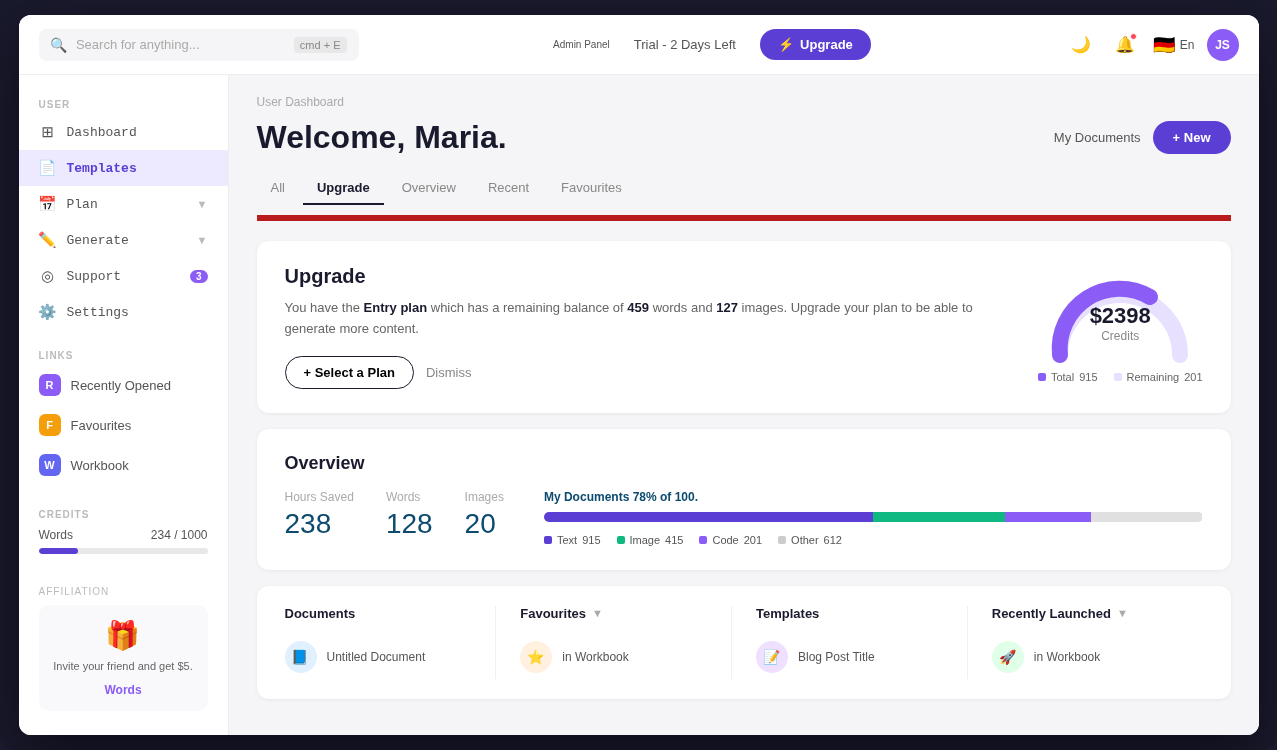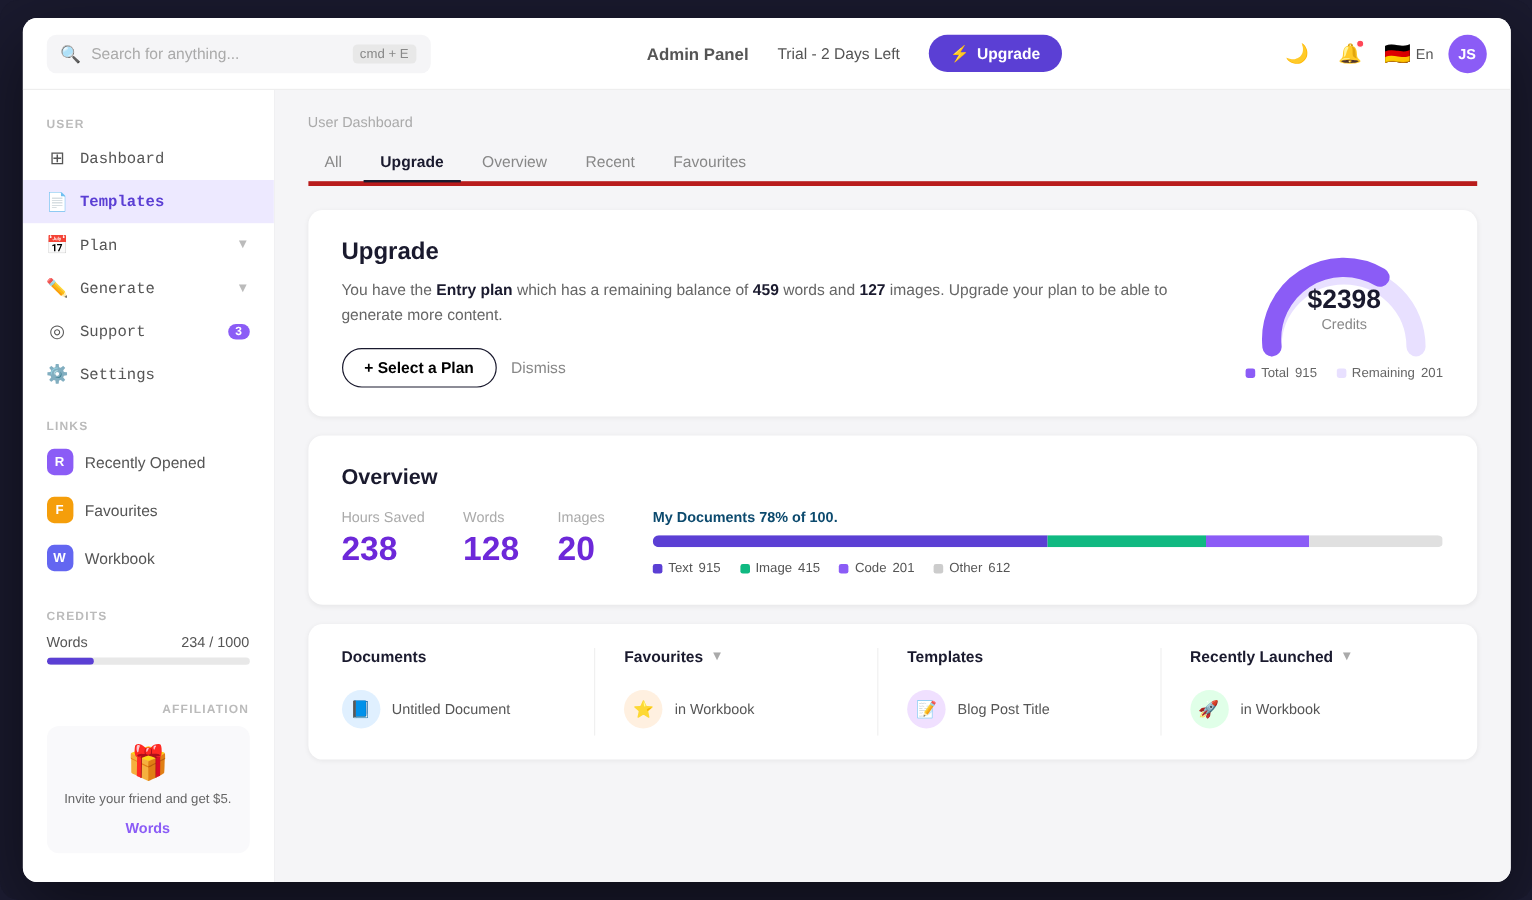--- a/index.html
+++ b/index.html
@@ -7,21 +7,21 @@
     .app-wrapper { width: 1277px; height: 750px; background: #1a1a2e; border-radius: 16px; overflow: hidden; display: flex; align-items: center; justify-content: center; }
     .app-container { width: 1240px; height: 720px; background: #f5f5f7; border-radius: 12px; overflow: hidden; display: flex; flex-direction: column; box-shadow: 0 20px 60px rgba(0,0,0,0.5); }
     
     
     .topbar { height: 60px; background: #fff; display: flex; align-items: center; padding: 0 20px; gap: 16px; border-bottom: 1px solid #eee; flex-shrink: 0; }
     .search-box { display: flex; align-items: center; background: #f5f5f7; border-radius: 8px; padding: 8px 12px; gap: 8px; flex: 0 0 320px; }
     .search-icon-wrap { color: #999; font-size: 14px; }
     .search-placeholder { color: #aaa; font-size: 13px; flex: 1; }
     .search-shortcut { background: #e8e8e8; border-radius: 4px; padding: 2px 6px; font-size: 11px; color: #888; }
     .topbar-center { flex: 1; display: flex; align-items: center; justify-content: center; gap: 24px; }
-    .admin-panel-label { font-size: 14px; color: #555; font-weight: 700; }
+    .admin-panel-label { font-size: 10px; color: #555; font-weight: 400; }
     .trial-label { font-size: 13px; color: #555; }
     .upgrade-btn { background: #5b3fd4; color: #fff; border: none; border-radius: 20px; padding: 8px 18px; font-size: 13px; font-weight: 600; cursor: pointer; display: flex; align-items: center; gap: 6px; }
     .topbar-right { display: flex; align-items: center; gap: 12px; }
     .icon-btn { width: 32px; height: 32px; border-radius: 50%; display: flex; align-items: center; justify-content: center; cursor: pointer; position: relative; color: #555; font-size: 16px; }
     .notif-dot { position: absolute; top: 4px; right: 4px; width: 7px; height: 7px; background: #ff4757; border-radius: 50%; border: 1px solid #fff; }
     .lang-btn { display: flex; align-items: center; gap: 4px; font-size: 12px; color: #555; cursor: pointer; }
     .flag { font-size: 18px; }
     .avatar { width: 32px; height: 32px; border-radius: 50%; background: #8b5cf6; color: #fff; display: flex; align-items: center; justify-content: center; font-size: 12px; font-weight: 700; cursor: pointer; }
 
     
@@ -40,38 +40,38 @@
     .sidebar-link-item .link-avatar { width: 22px; height: 22px; border-radius: 6px; display: flex; align-items: center; justify-content: center; font-size: 11px; font-weight: 700; color: #fff; }
     .link-r { background: #8b5cf6; }
     .link-f { background: #f59e0b; }
     .link-w { background: #6366f1; }
     .credits-section { padding: 12px 20px; }
     .credits-label { font-size: 10px; font-weight: 700; color: #bbb; letter-spacing: 1px; text-transform: uppercase; margin-bottom: 8px; }
     .credits-row { display: flex; justify-content: space-between; font-size: 12px; color: #555; margin-bottom: 6px; }
     .credits-bar { height: 6px; background: #e8e8e8; border-radius: 3px; overflow: hidden; }
     .credits-bar-fill { height: 100%; background: #5b3fd4; border-radius: 3px; }
     .affiliation-section { padding: 12px 20px; margin-top: 8px; }
-    .affiliation-label { font-size: 10px; font-weight: 700; color: #bbb; letter-spacing: 1px; text-transform: uppercase; margin-bottom: 8px; text-align: right; }
+    .affiliation-label { font-size: 10px; font-weight: 400; color: #bbb; letter-spacing: 1px; text-transform: uppercase; margin-bottom: 8px; }
     .affiliation-card { background: #f9f9fb; border-radius: 10px; padding: 14px; text-align: center; }
     .affil-icon { font-size: 28px; margin-bottom: 6px; }
     .affil-text { font-size: 11px; color: #666; line-height: 1.5; margin-bottom: 8px; }
     .affil-invite-btn { font-size: 12px; color: #8b5cf6; font-weight: 600; cursor: pointer; }
 
     
     .content { flex: 1; overflow-y: auto; background: #f5f5f7; }
     .content-inner { padding: 20px 28px; }
     .breadcrumb { font-size: 12px; color: #aaa; margin-bottom: 10px; }
     .page-header { display: flex; align-items: center; justify-content: space-between; margin-bottom: 16px; }
     .page-title { font-size: 32px; font-weight: 800; color: #1a1a2e; }
     .header-right { display: flex; align-items: center; gap: 12px; }
     .my-docs-link { font-size: 13px; color: #555; cursor: pointer; }
     .new-btn { background: #5b3fd4; color: #fff; border: none; border-radius: 20px; padding: 9px 20px; font-size: 13px; font-weight: 600; cursor: pointer; display: flex; align-items: center; gap: 6px; }
     
     
-    .tabs { display: flex; gap: 4px; margin-bottom: 20px; border-bottom: 4px solid #b91c1c; padding-bottom: 0; }
+    .tabs { display: flex; gap: 4px; margin-bottom: 20px; border-bottom: 6px solid #b91c1c; padding-bottom: 11px; }
     .tab { padding: 8px 14px; font-size: 13px; color: #888; cursor: pointer; border-bottom: 2px solid transparent; margin-bottom: -1px; }
     .tab.active { color: #1a1a2e; font-weight: 700; border-bottom: 2px solid #1a1a2e; }
 
     
     .upgrade-card { background: #fff; border-radius: 12px; padding: 24px 28px; display: flex; align-items: flex-start; gap: 24px; margin-bottom: 16px; box-shadow: 0 1px 4px rgba(0,0,0,0.06); }
     .upgrade-left { flex: 1; }
     .upgrade-title { font-size: 20px; font-weight: 700; color: #1a1a2e; margin-bottom: 10px; }
     .upgrade-desc { font-size: 13px; color: #666; line-height: 1.6; margin-bottom: 16px; }
     .upgrade-desc strong { color: #1a1a2e; }
     .upgrade-actions { display: flex; gap: 12px; align-items: center; }
@@ -88,21 +88,21 @@
     .legend-item { display: flex; align-items: center; gap: 5px; font-size: 11px; color: #666; }
     .legend-dot { width: 8px; height: 8px; border-radius: 2px; }
 
     
     .overview-card { background: #fff; border-radius: 12px; padding: 24px 28px; margin-bottom: 16px; box-shadow: 0 1px 4px rgba(0,0,0,0.06); }
     .overview-title { font-size: 18px; font-weight: 700; color: #1a1a2e; margin-bottom: 16px; }
     .overview-content { display: flex; gap: 40px; align-items: flex-start; }
     .overview-stats { display: flex; gap: 32px; }
     .stat-item { }
     .stat-label { font-size: 12px; color: #aaa; margin-bottom: 4px; }
-    .stat-value { font-size: 28px; font-weight: 700; color: #6d28d9; }
+    .stat-value { font-size: 28px; font-weight: 400; color: #0c4a6e; }
     .overview-right { flex: 1; }
     .doc-progress-label { font-size: 12px; color: #0c4a6e; margin-bottom: 8px; }
     .doc-progress-label span { font-weight: 700; }
     .progress-bar-multi { height: 10px; border-radius: 5px; display: flex; overflow: hidden; margin-bottom: 12px; }
     .prog-text { width: 50%; background: #5b3fd4; }
     .prog-image { width: 20%; background: #10b981; }
     .prog-code { width: 13%; background: #8b5cf6; }
     .prog-other { width: 17%; background: #e0e0e0; }
     .progress-legend { display: flex; gap: 16px; flex-wrap: wrap; }
     .prog-legend-item { display: flex; align-items: center; gap: 5px; font-size: 11px; color: #555; }
@@ -218,20 +218,27 @@
             <div class="affil-icon">🎁</div>
             <div class="affil-text">Invite your friend and get $5.</div>
             <div class="affil-invite-btn">Words</div>
           </div>
         </div>
       </div>
 
       <div class="content">
         <div class="content-inner">
           <div class="breadcrumb">User Dashboard</div>
+          <div class="page-header">
+            <h1 class="page-title">Welcome, Maria.</h1>
+            <div class="header-right">
+              <span class="my-docs-link">My Documents</span>
+              <button class="new-btn">+ New</button>
+            </div>
+          </div>
 
           <div class="tabs">
             <div class="tab">All</div>
             <div class="tab active">Upgrade</div>
             <div class="tab">Overview</div>
             <div class="tab">Recent</div>
             <div class="tab">Favourites</div>
           </div>
 
           <div class="upgrade-card">

